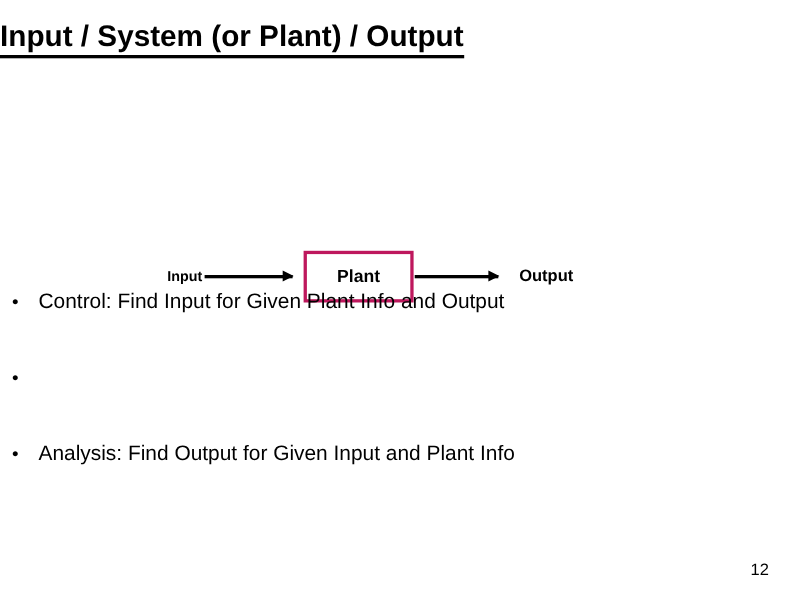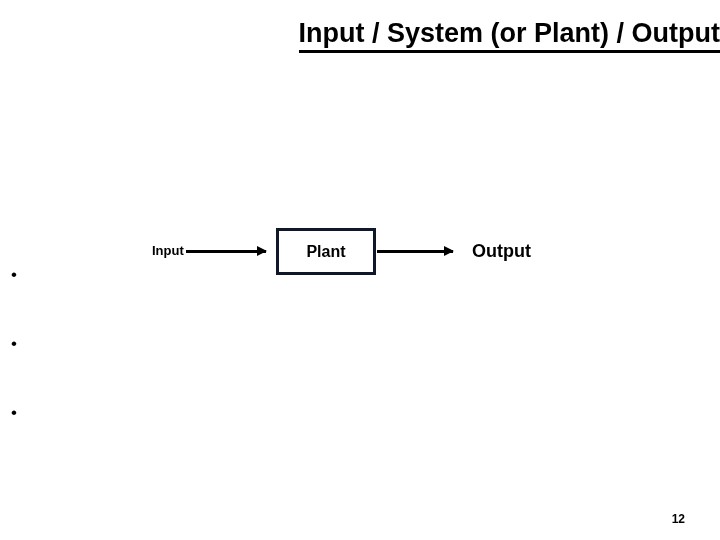--- a/index.html
+++ b/index.html
@@ -21,21 +21,21 @@
     width: 720px;
     height: 540px;
   }
 
   
   .title {
     position: absolute;
     left: 0;
     top: 17px;
     width: 720px;
-    text-align: right;
+    text-align: left;
     font-size: 27px;
     font-weight: bold;
     line-height: 32px;
     letter-spacing: 0px;
     white-space: nowrap;
   }
   .title-inner {
     display: inline-block;
     border-bottom: 3px solid #000000;
     padding-bottom: 1px;
@@ -58,21 +58,21 @@
     font-weight: bold;
     line-height: 16px;
     white-space: nowrap;
     padding-left: 24px;
   }
 
   .label-output {
     position: absolute;
     left: 472px;
     top: 133px;
-    font-size: 18px;
+    font-size: 15px;
     font-weight: bold;
     line-height: 16px;
     white-space: nowrap;
   }
 
   .arrow {
     position: absolute;
     height: 3px;
     background: #000000;
     top: 140px;
@@ -90,21 +90,21 @@
   }
   .arrow-in  { left: 186px; width: 80px; }
   .arrow-out { left: 377px; width: 76px; }
 
   .plant-box {
     position: absolute;
     left: 276px;
     top: 118px;
     width: 100px;
     height: 47px;
-    border: 3px solid #0f172a;
+    border: 3px solid #be185d;
     box-sizing: border-box;
     background: #ffffff;
     display: flex;
     align-items: center;
     justify-content: center;
   }
   .plant-label {
     font-size: 16px;
     font-weight: bold;
     line-height: 18px;
@@ -130,24 +130,24 @@
     position: absolute;
     left: 11px;
     top: 0;
     font-size: 17px;
     line-height: 26px;
   }
 
   
   .page-number {
     position: absolute;
-    right: 35px;
+    right: 21px;
     bottom: 13px;
-    font-size: 12px;
-    font-weight: bold;
+    font-size: 15px;
+    font-weight: normal;
     line-height: 16px;
   }
 </style>
 </head>
 <body>
 
 <div class="slide">
 
   <div class="title">
     <span class="title-inner">Input / System (or Plant) / Output</span>
@@ -166,27 +166,29 @@
     <div class="arrow arrow-out"></div>
 
     <div class="label-output">Output</div>
 
   </div>
 
   <div class="bullets">
 
     <div class="bullet-row">
       <span class="bullet-mark">•</span>
+      <span class="bullet-text">Control: Find Input for Given Plant Info and Output</span>
     </div>
 
     <div class="bullet-row">
       <span class="bullet-mark">•</span>
     </div>
 
     <div class="bullet-row">
       <span class="bullet-mark">•</span>
+      <span class="bullet-text">Analysis: Find Output for Given Input and Plant Info</span>
     </div>
 
   </div>
 
   <div class="page-number">12</div>
 
 </div>
 
 </body></html>

